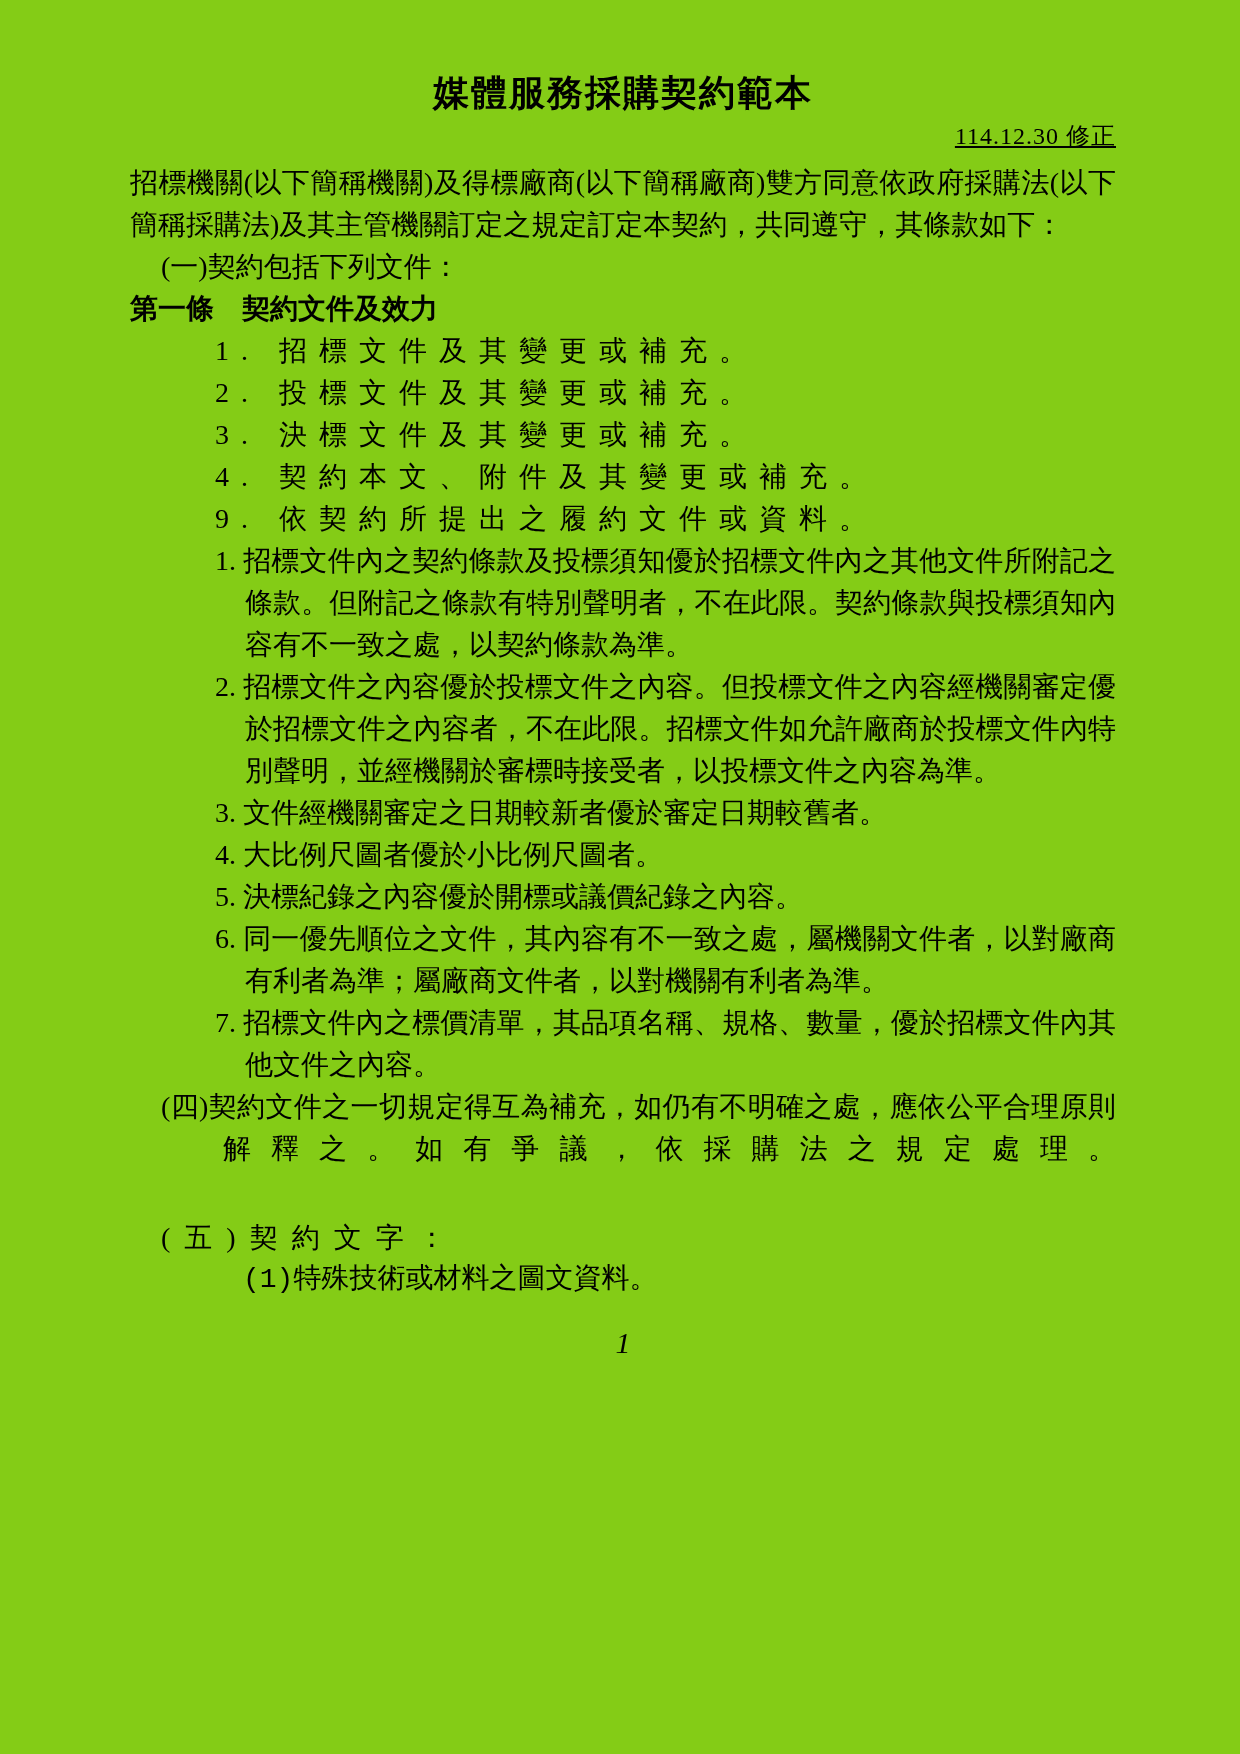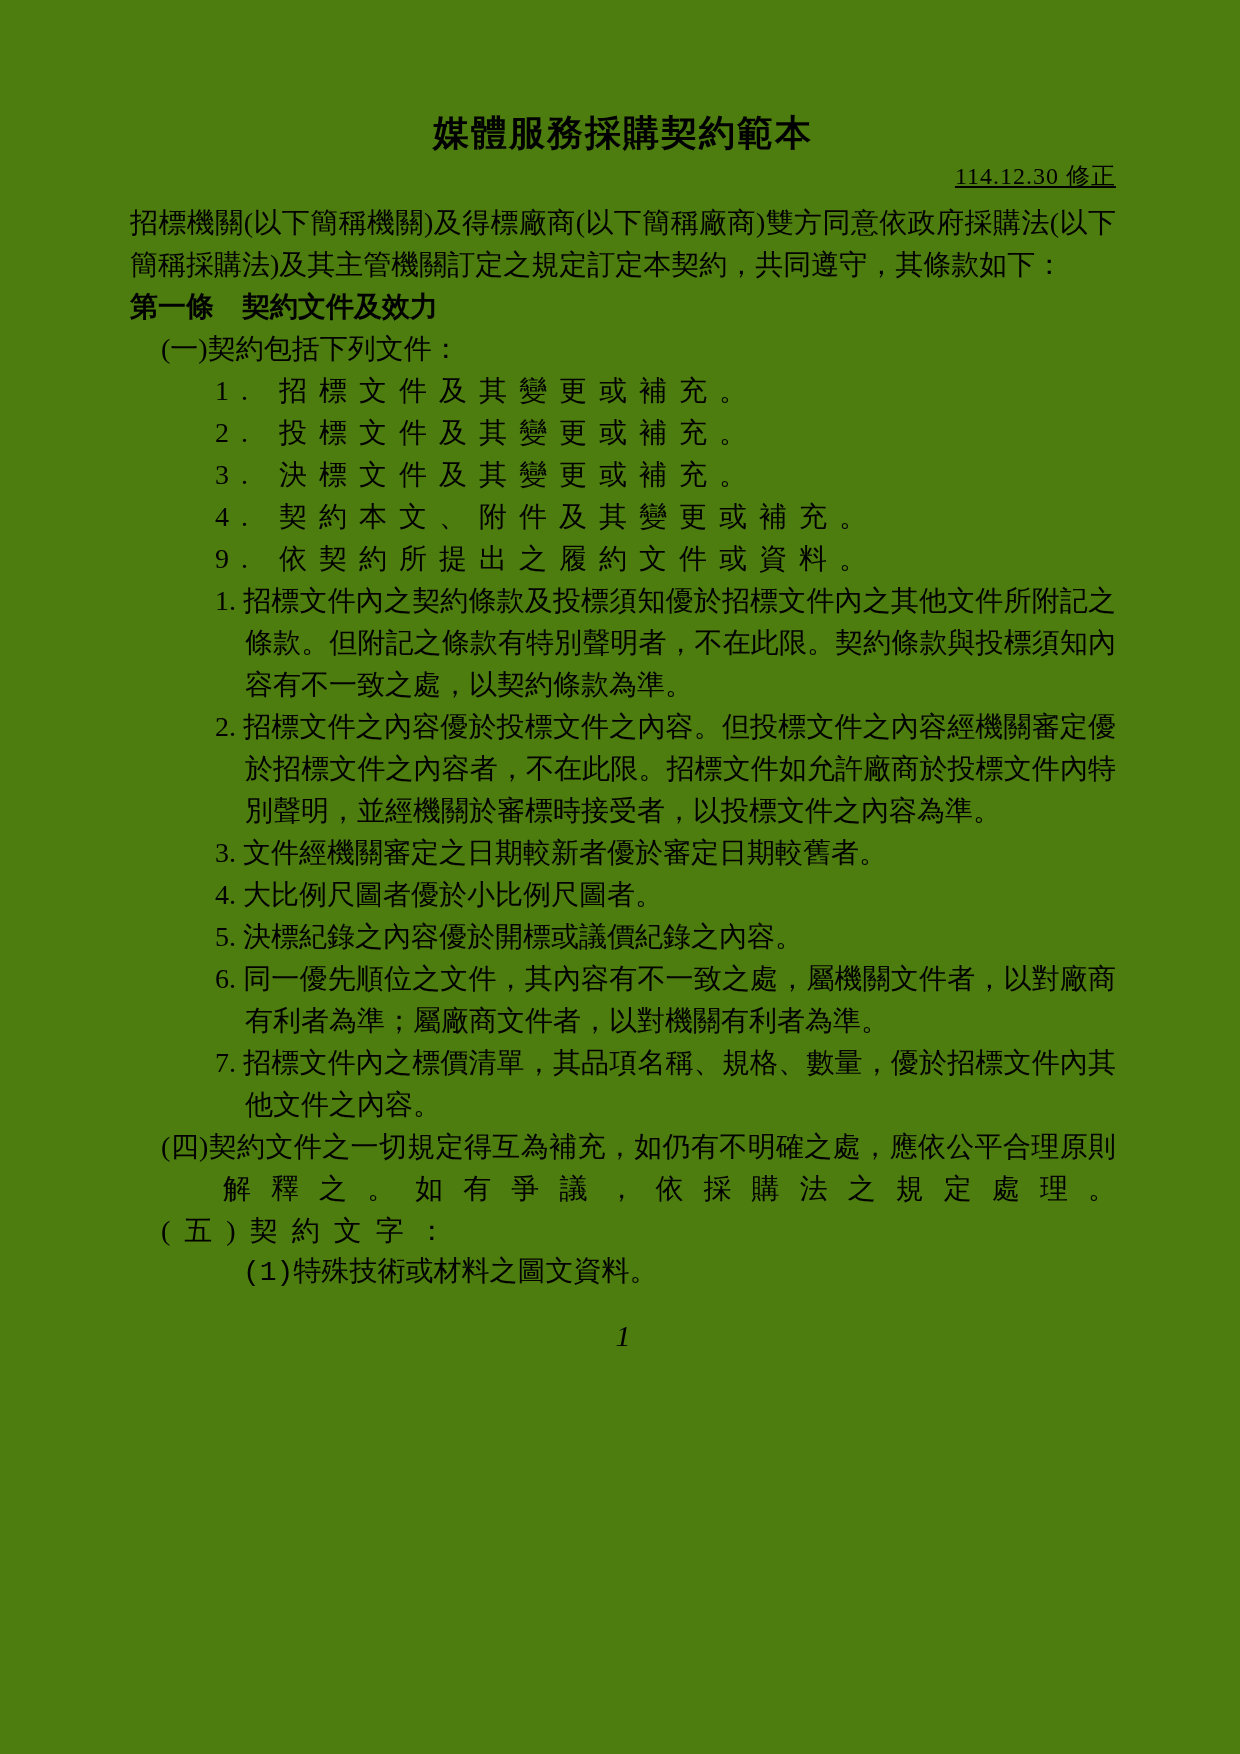--- a/index.html
+++ b/index.html
@@ -5,25 +5,25 @@
   html, body {
     margin: 0;
     padding: 0;
     background: #ffffff;
   }
   .doc-page {
     position: relative;
     width: 1240px;
     height: 1754px;
     margin: 0 auto;
-    background: #4d7c0f;
+    background: #84cc16;
     color: #000000;
     font-family: "Liberation Serif", "DejaVu Serif", serif;
     box-sizing: border-box;
-    padding: 108px 124px 0 130px;
+    padding: 68px 124px 0 130px;
     overflow: hidden;
   }
   .doc-title {
     margin: 0;
     font-size: 36px;
     line-height: 50px;
     font-weight: bold;
     text-align: center;
     letter-spacing: 2px;
   }
@@ -61,41 +61,41 @@
   }
   
   .b-lv3 {
     padding-left: 151px;
     text-indent: -38px;
     font-family: Liberation Mono, monospace;
   }
   
   .b-wide { letter-spacing: 12px; }
   
-  .b-med { letter-spacing: 14px; }
+  .b-med { letter-spacing: 14px; margin-top: 47px; }
   
   .b-dist { text-align-last: justify; }
   .page-number {
     margin-top: 24px;
     text-align: center;
     font-size: 30px;
     line-height: 36px;
     font-style: italic;
   }
 </style>
 </head>
 <body>
 
 <div class="doc-page">
   <h1 class="doc-title">媒體服務採購契約範本</h1>
   <div class="doc-date">114.12.30 修正</div>
   <div class="doc-body">
       <div class="line b-p0">招標機關(以下簡稱機關)及得標廠商(以下簡稱廠商)雙方同意依政府採購法(以下簡稱採購法)及其主管機關訂定之規定訂定本契約，共同遵守，其條款如下：</div>
+      <div class="line b-lv1">(一)契約包括下列文件：</div>
       <div class="line b-h1">第一條　契約文件及效力</div>
-      <div class="line b-lv1">(一)契約包括下列文件：</div>
       <div class="line b-lv2 b-wide">1. 招標文件及其變更或補充。</div>
       <div class="line b-lv2 b-wide">2. 投標文件及其變更或補充。</div>
       <div class="line b-lv2 b-wide">3. 決標文件及其變更或補充。</div>
       <div class="line b-lv2 b-wide">4. 契約本文、附件及其變更或補充。</div>
       <div class="line b-lv2 b-wide">9. 依契約所提出之履約文件或資料。</div>
       <div class="line b-lv2">1. 招標文件內之契約條款及投標須知優於招標文件內之其他文件所附記之條款。但附記之條款有特別聲明者，不在此限。契約條款與投標須知內容有不一致之處，以契約條款為準。</div>
       <div class="line b-lv2">2. 招標文件之內容優於投標文件之內容。但投標文件之內容經機關審定優於招標文件之內容者，不在此限。招標文件如允許廠商於投標文件內特別聲明，並經機關於審標時接受者，以投標文件之內容為準。</div>
       <div class="line b-lv2">3. 文件經機關審定之日期較新者優於審定日期較舊者。</div>
       <div class="line b-lv2">4. 大比例尺圖者優於小比例尺圖者。</div>
       <div class="line b-lv2">5. 決標紀錄之內容優於開標或議價紀錄之內容。</div>

